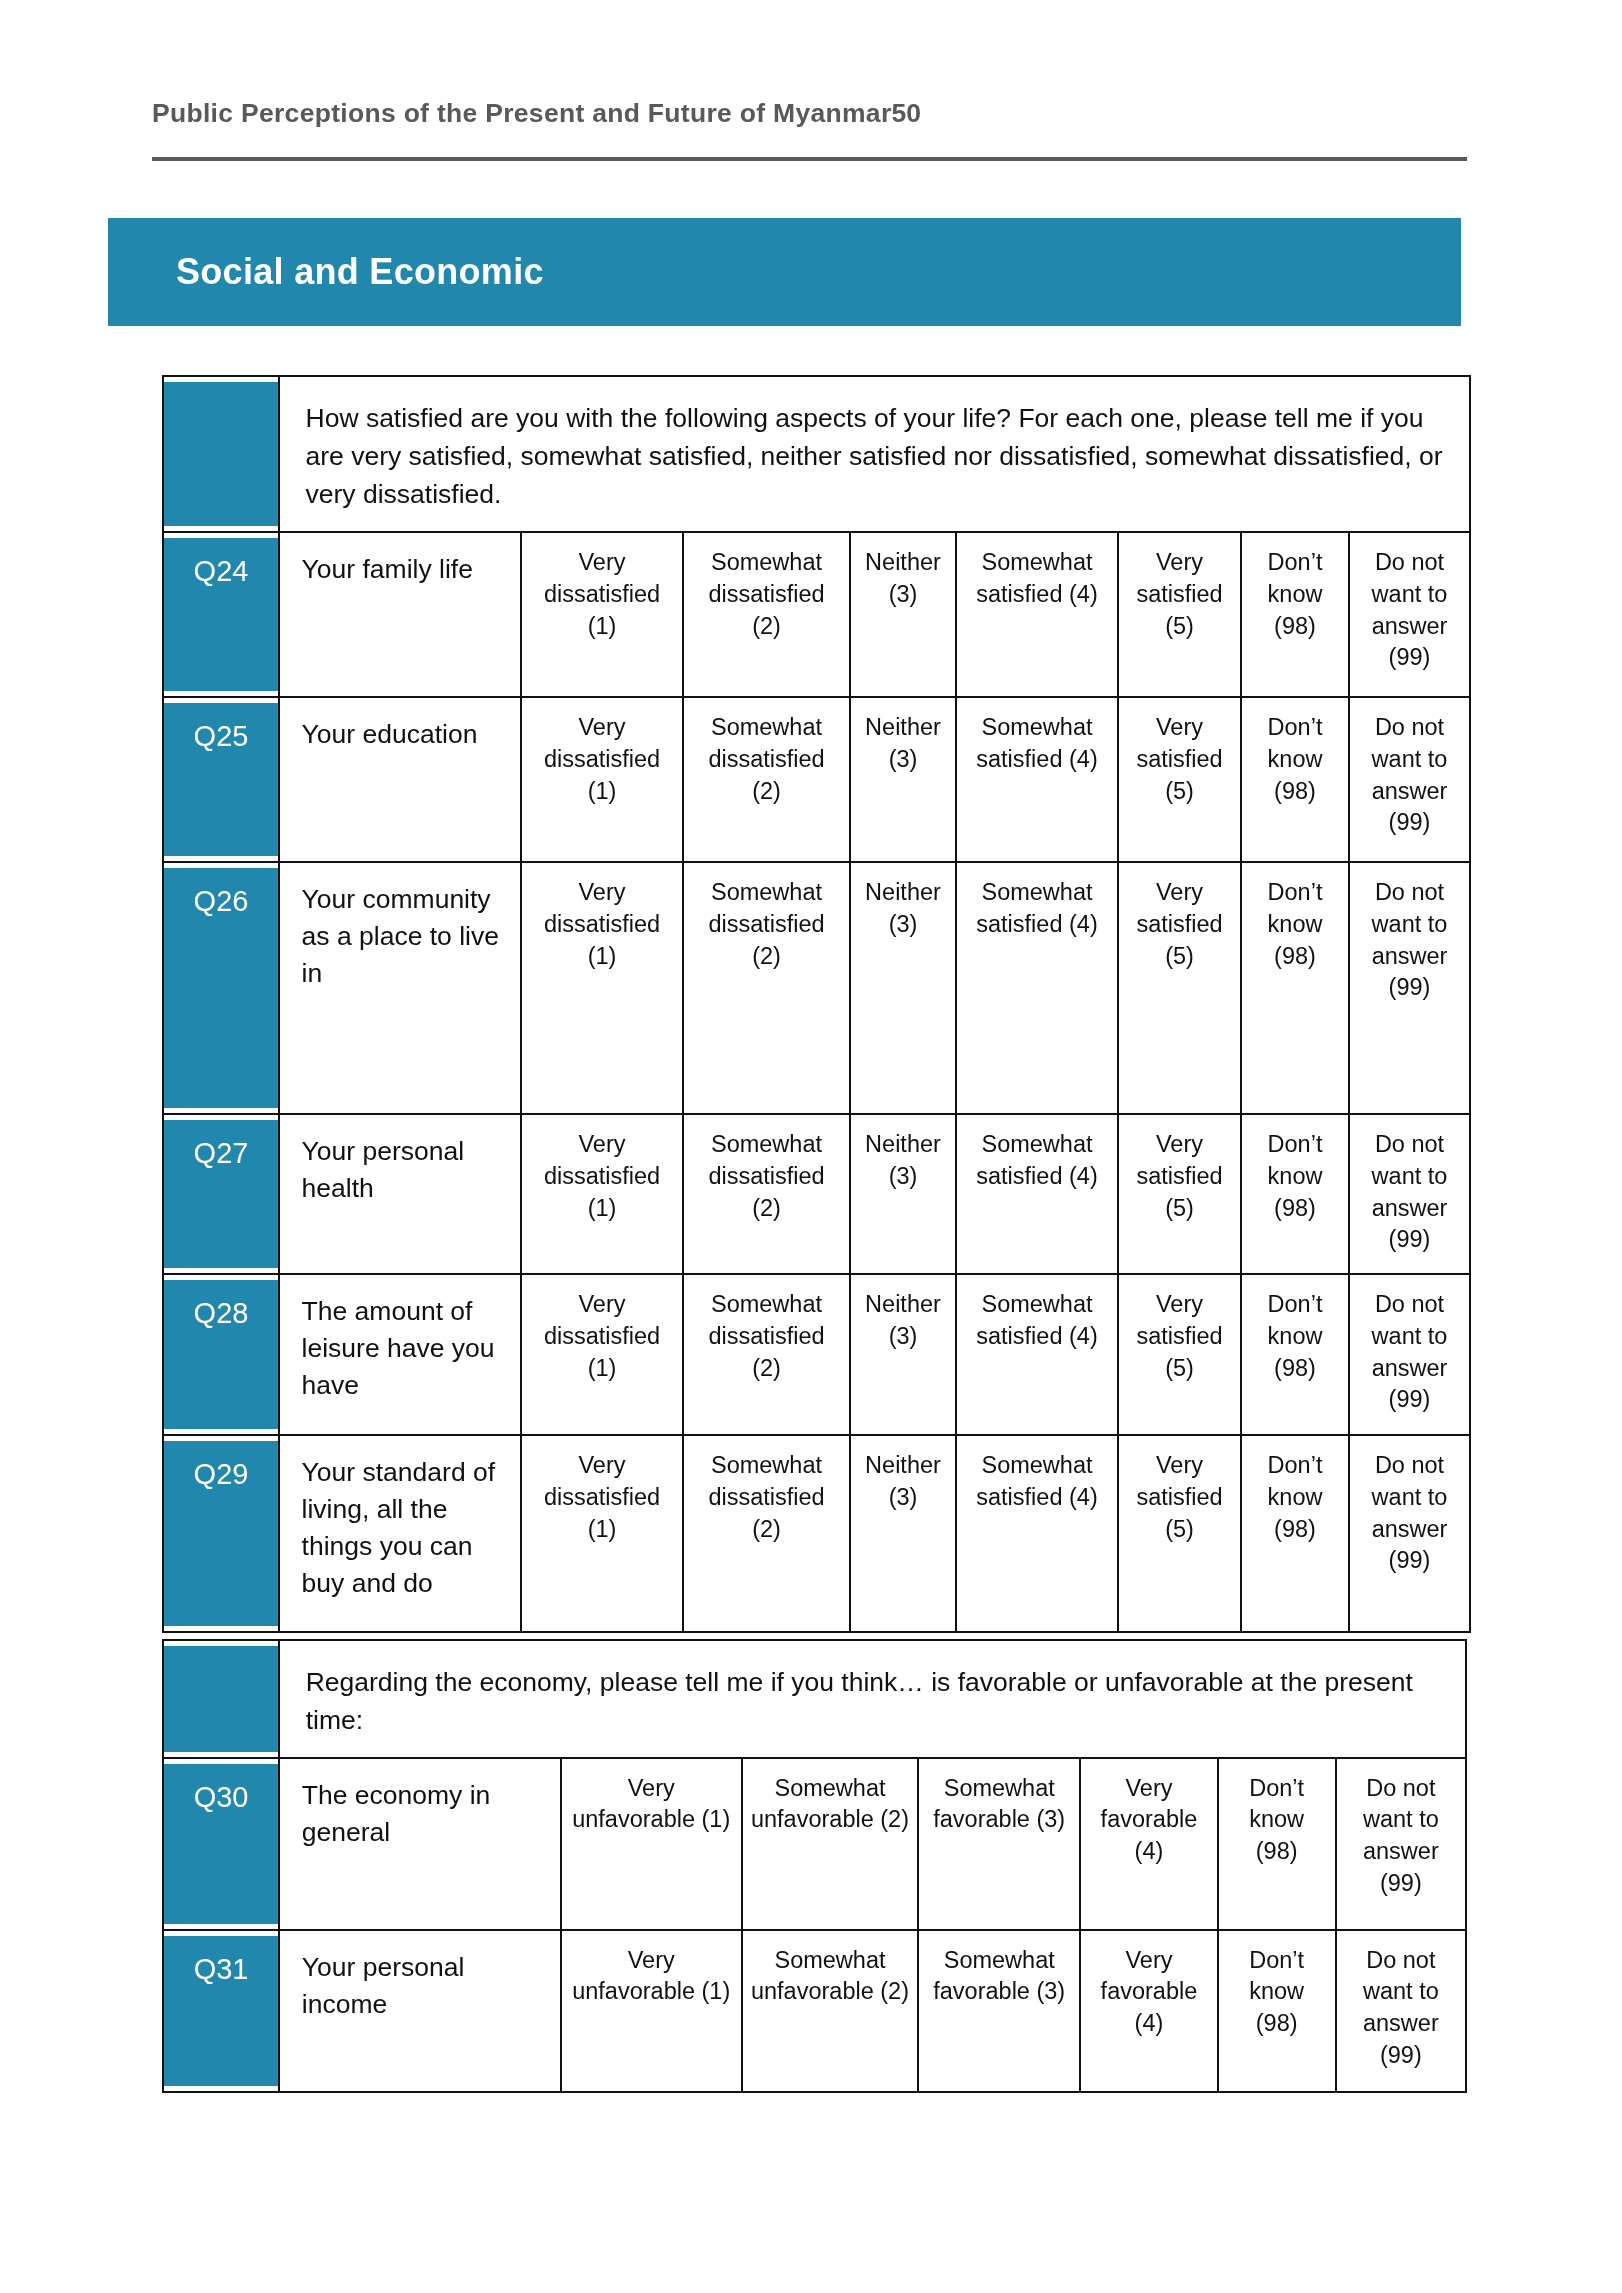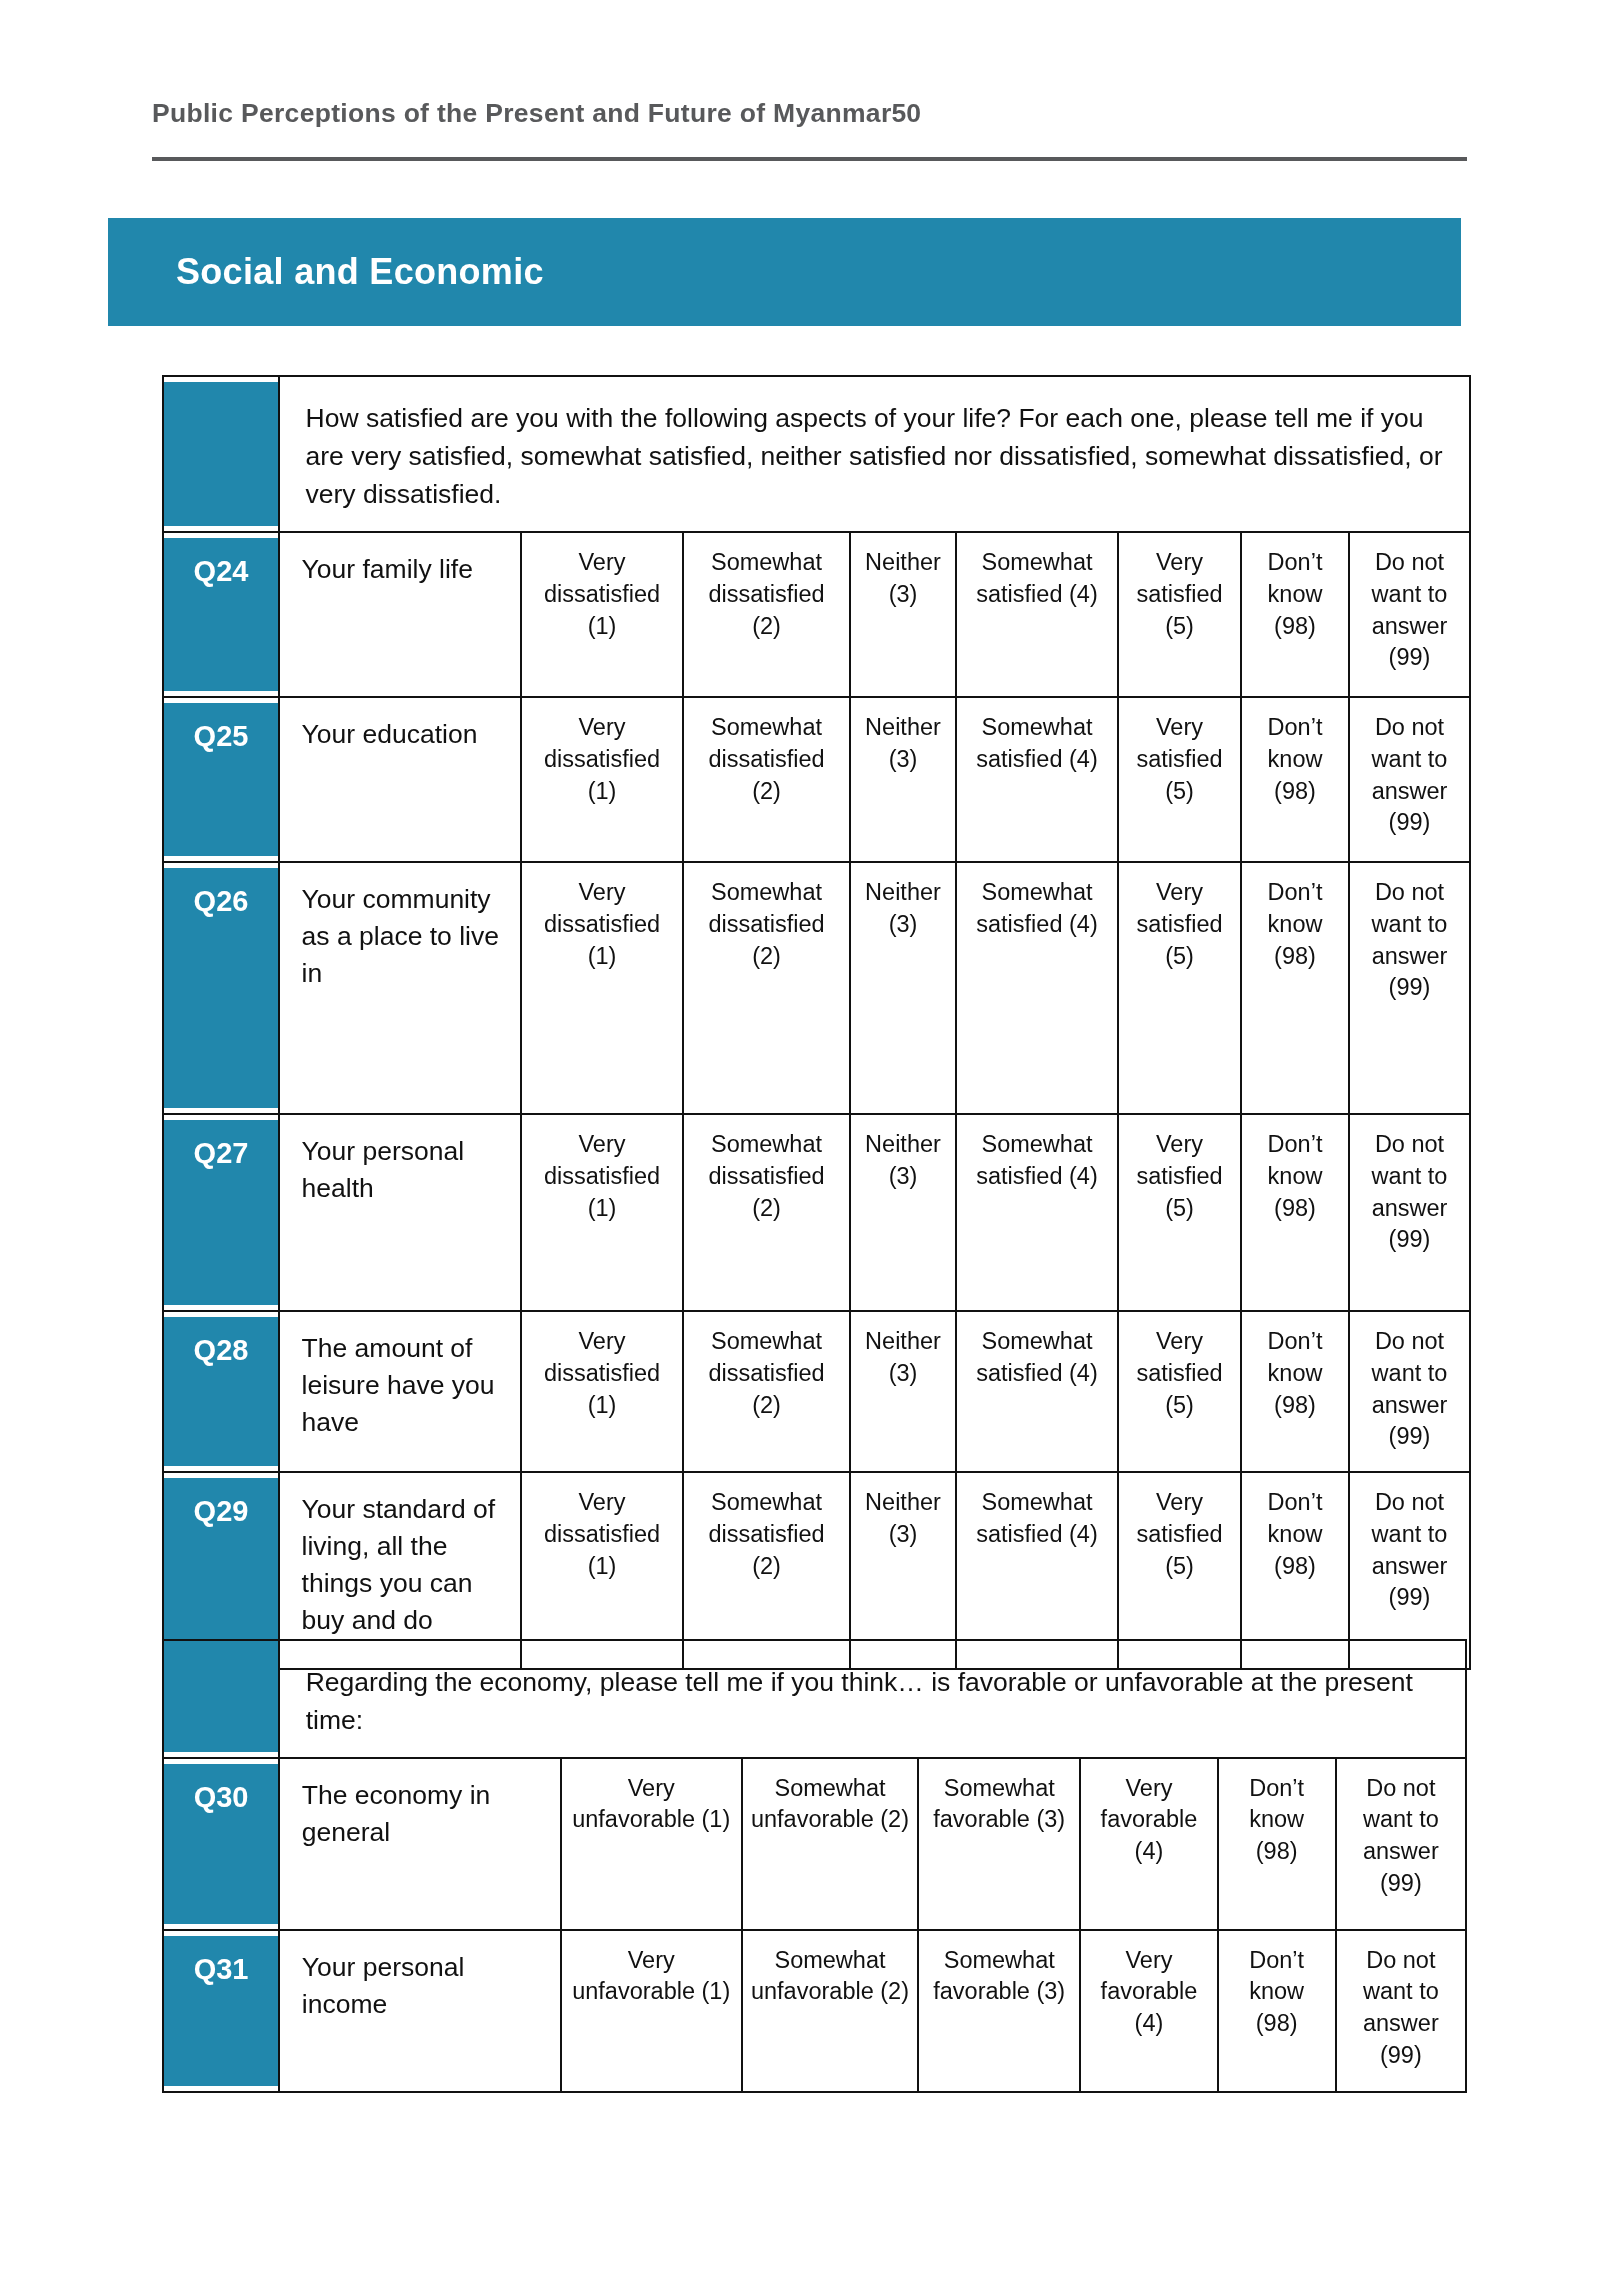--- a/index.html
+++ b/index.html
@@ -55,21 +55,21 @@
   table.survey td{
     border:2px solid var(--line);
     vertical-align:top;
     overflow:hidden;
   }
 
   
   td.q-cell{
     background:linear-gradient(var(--accent),var(--accent)) no-repeat center / 100% calc(100% - 9.8px);
     text-align:center;
-    color:#fff;font-weight:700;font-size:29px;
+    color:#fff;font-weight:400;font-size:29px;
     padding-top:21.6px;
   }
   td.intro-cell{
     font-size:26.5px;line-height:1.45;
     padding:21.6px 19.6px 17.6px 25.5px;
   }
   td.text-cell{
     font-size:26.5px;line-height:1.4;
     padding:17.6px 13.7px 11.8px 21.6px;
   }
@@ -136,21 +136,21 @@
           <td class="q-cell">Q26</td>
           <td class="text-cell">Your community as a place to live in</td>
           <td class="opt-cell">Very dissatisfied (1)</td>
           <td class="opt-cell">Somewhat dissatisfied (2)</td>
           <td class="opt-cell">Neither (3)</td>
           <td class="opt-cell">Somewhat satisfied (4)</td>
           <td class="opt-cell">Very satisfied (5)</td>
           <td class="opt-cell">Don’t know (98)</td>
           <td class="opt-cell">Do not want to answer (99)</td>
         </tr>
-        <tr style="height: 197px;">
+        <tr style="height: 160px;">
           <td class="q-cell">Q27</td>
           <td class="text-cell">Your personal health</td>
           <td class="opt-cell">Very dissatisfied (1)</td>
           <td class="opt-cell">Somewhat dissatisfied (2)</td>
           <td class="opt-cell">Neither (3)</td>
           <td class="opt-cell">Somewhat satisfied (4)</td>
           <td class="opt-cell">Very satisfied (5)</td>
           <td class="opt-cell">Don’t know (98)</td>
           <td class="opt-cell">Do not want to answer (99)</td>
         </tr>

